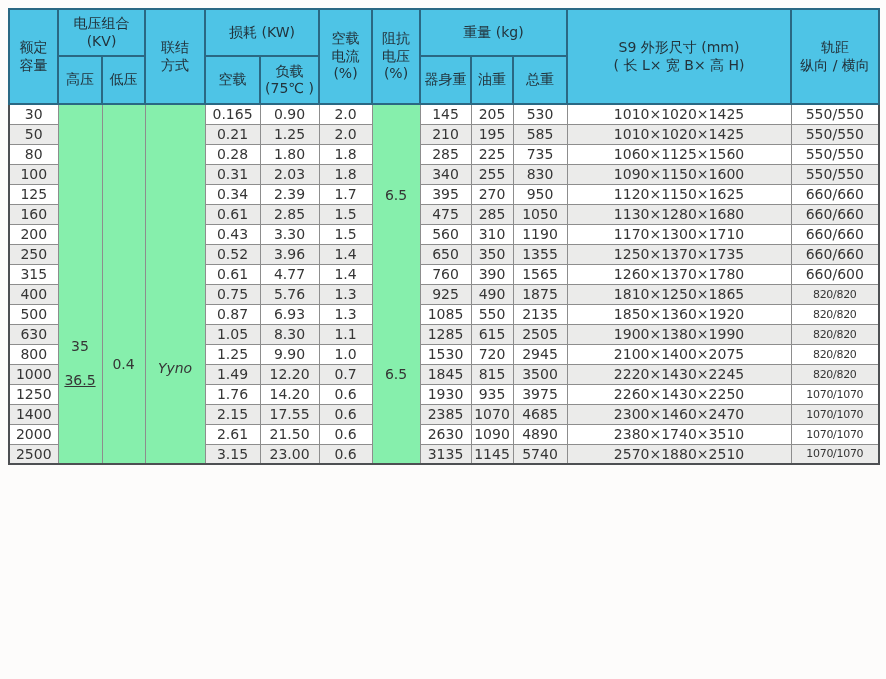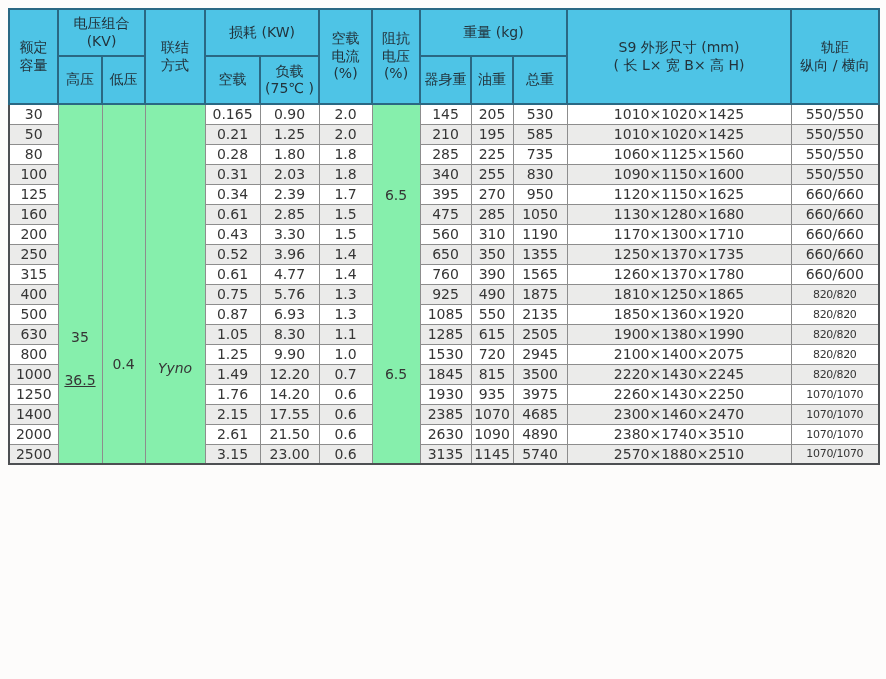--- a/index.html
+++ b/index.html
@@ -109,21 +109,21 @@
 (75℃ )</th>
         <th>器身重</th>
         <th>油重</th>
         <th>总重</th>
       </tr>
     </thead>
     <tbody id="spec-body">
         <tr>
           <td>30</td>
           <td class="merged v-merged" rowspan="18">
-            <span class="abs-line" style="top: 217px;">35</span>
+            <span class="abs-line" style="top: 226px;">35</span>
             <span class="abs-line" style="top: 260px; text-decoration: underline;">36.5</span>
             <span class="abs-line" style="top: 279px; padding-left: 48px;">38.5</span>
           </td>
           <td class="merged v-merged" rowspan="18">
             <span class="abs-line" style="top: 244px;">0.4</span>
           </td>
           <td class="merged v-merged" rowspan="18">
             <span class="abs-line" style="top: 248px; font-style: italic;">Yyno</span>
           </td>
           <td>0.165</td>

